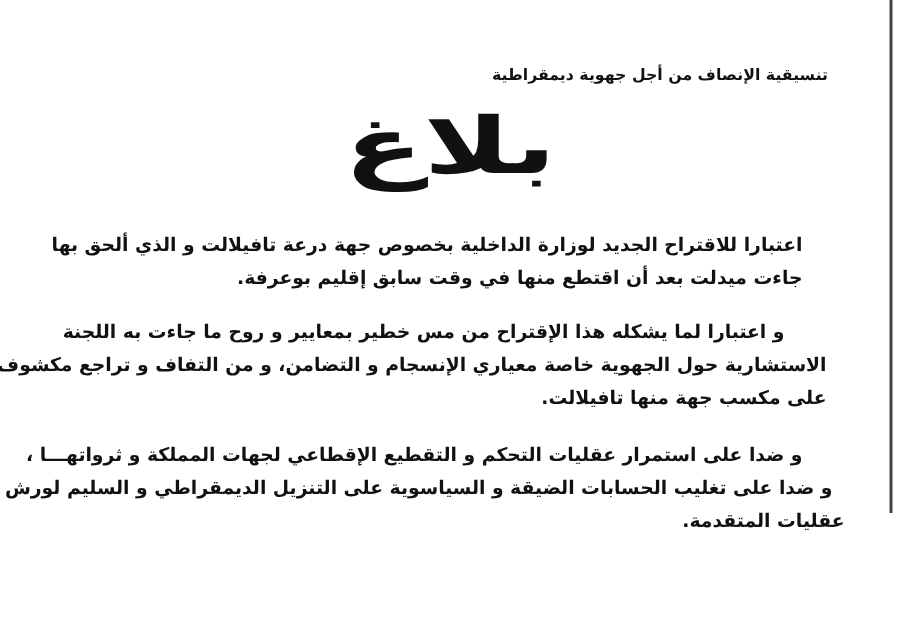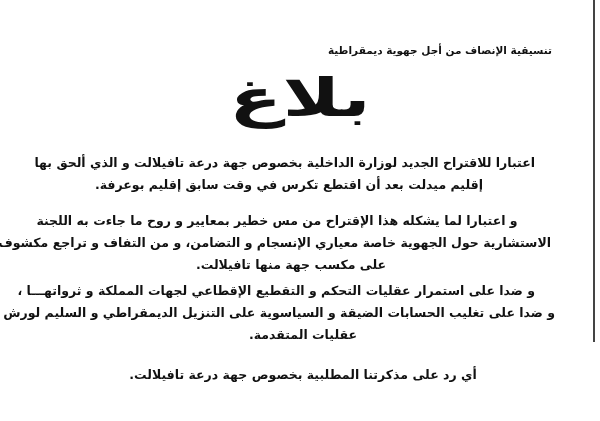--- a/index.html
+++ b/index.html
@@ -56,45 +56,44 @@
     .para {
       position: absolute;
       direction: rtl;
       text-align: right;
       font-size: 12.5px;
       font-weight: bold;
       line-height: 22px;
     }
     .p1 { top: 152px; right: 40px; width: 510px; }
     .p2 { top: 210px; right: 42px; width: 520px; }
-    .p3 { top: 280px; right: 30px; width: 520px; }
+    .p3 { top: 292px; right: 30px; width: 520px; }
     .p4 { top: 364px; right: 30px; width: 520px; }
-    .para span.line { display: block; white-space: nowrap; text-align: center; }
+    .para span.line { display: block; white-space: nowrap; }
     .indent { padding-right: 18px; }
   </style>
 </head>
 <body>
 
 <div class="page">
   <div class="org-name">تنسيقية الإنصاف من أجل جهوية ديمقراطية</div>
   <div class="title">بلاغ</div>
 
   <div class="para p1">
     <span class="line indent">اعتبارا للاقتراح الجديد لوزارة الداخلية بخصوص جهة درعة تافيلالت و الذي ألحق بها</span>
-    <span class="line indent">إقليم ميدلت بعد أن اقتطع تكرس في وقت سابق إقليم بوعرفة.</span>
+    <span class="line indent">جاءت ميدلت بعد أن اقتطع منها في وقت سابق إقليم بوعرفة.</span>
   </div>
 
   <div class="para p2">
     <span class="line indent" style="padding-right:28px">و اعتبارا لما يشكله هذا الإقتراح من مس خطير بمعايير و روح ما جاءت به اللجنة</span>
     <span class="line">الاستشارية حول الجهوية خاصة معياري الإنسجام و التضامن، و من التفاف و تراجع مكشوف</span>
     <span class="line">على مكسب جهة منها تافيلالت.</span>
   </div>
 
   <div class="para p3">
     <span class="line" style="padding-right:28px">و ضدا على استمرار عقليات التحكم و التقطيع الإقطاعي لجهات المملكة و ثرواتهـــا ،</span>
     <span class="line" style="padding-right:8px">و ضدا على تغليب الحسابات الضيقة و السياسوية على التنزيل الديمقراطي و السليم لورش</span>
     <span class="line">عقليات المتقدمة.</span>
   </div>
 
   <div class="para p4">
-    <span class="line">أي رد على مذكرتنا المطلبية بخصوص جهة درعة تافيلالت.</span>
   </div>
 </div>
 
 </body></html>

